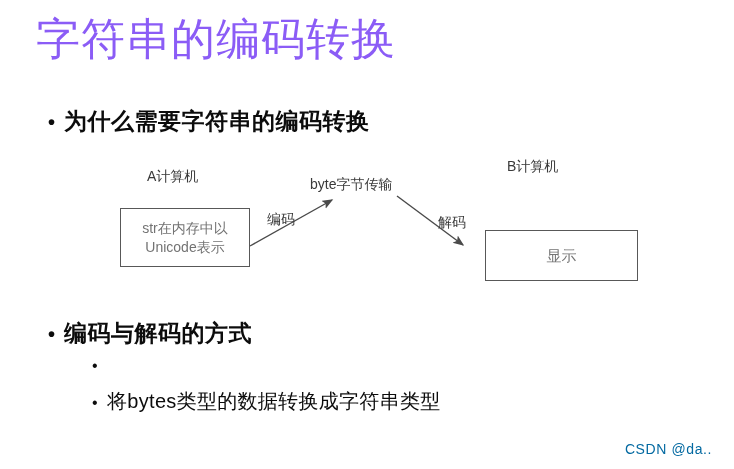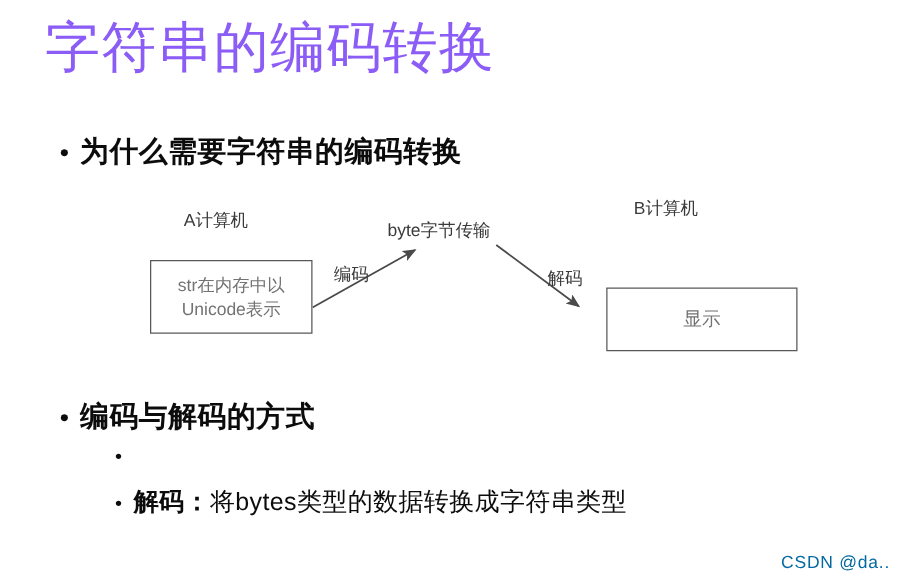--- a/index.html
+++ b/index.html
@@ -173,17 +173,16 @@
   <span class="dot">•</span>
   <span>编码与解码的方式</span>
 </div>
 
 <div class="bullet-l2" id="sub-encode">
   <span class="dot">•</span>
 </div>
 
 <div class="bullet-l2" id="sub-decode">
   <span class="dot">•</span>
-  <span class="lead">解码：</span>
   <span>将bytes类型的数据转换成字符串类型</span>
 </div>
 
 <div class="watermark">CSDN @da..</div>
 
 </body></html>

